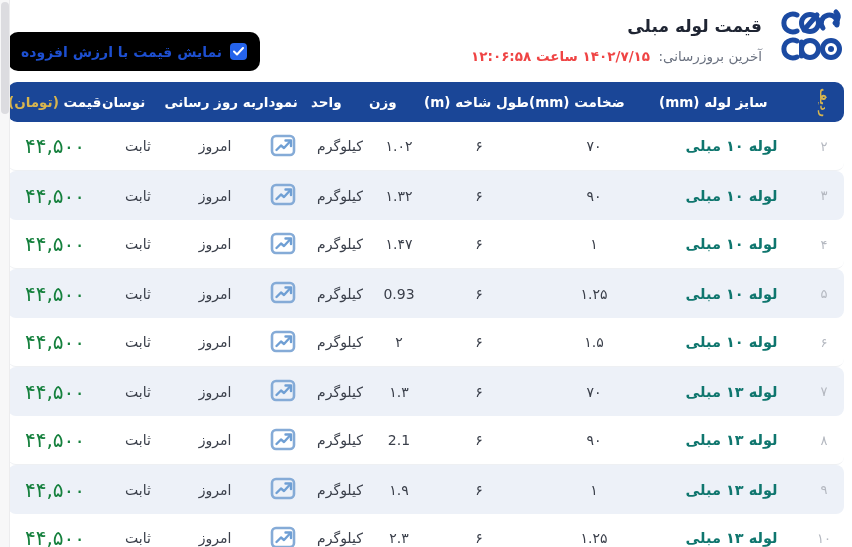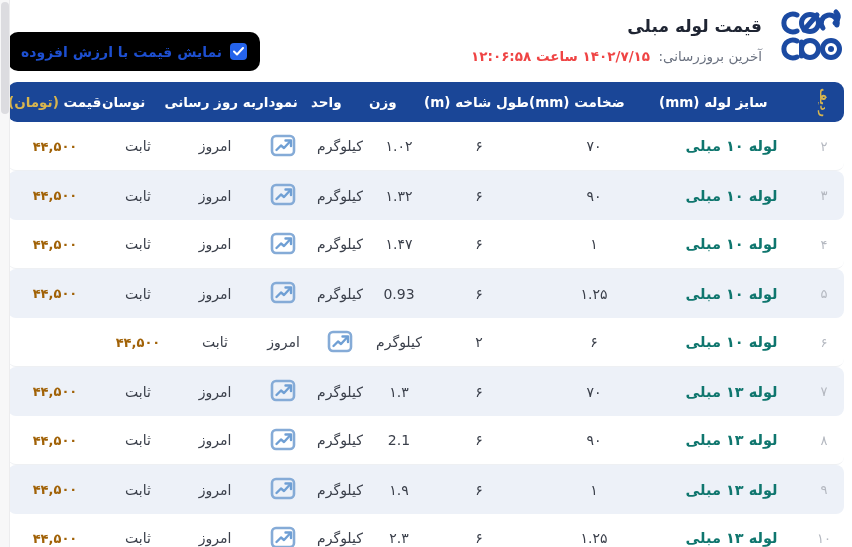--- a/index.html
+++ b/index.html
@@ -34,21 +34,21 @@
     color:#d8b54e; }
   .gold { color:#d8b54e; font-weight:bold; }
 
   .tr { height:49px; align-items:center; font-size:14px; color:#3a3f4a;
     border-radius:8px; }
   .tr:nth-child(even) { background:#edf1f8; }
   .tr:nth-child(odd) { border-bottom:1px solid #eef0f3; }
   .td { text-align:center; }
   .td.rowno { color:#b4b8c0; font-size:13px; }
   .td.size { font-weight:bold; color:#0f766e; font-size:14.5px; }
-  .td.price { font-weight:bold; color:#a16207; font-size:13px; }
+  .td.price { font-weight:normal; color:#15803d; font-size:20px; }
   .chart-btn { background:transparent; border:none; cursor:pointer; padding:0;
     display:inline-flex; align-items:center; justify-content:center; }
 
   
   .scrollbar { position:absolute; top:0; left:0; width:10px; height:547px;
     background:#f7f7f8; border-right:1px solid #ececee; }
   .scrollbar .thumb { position:absolute; top:2px; left:1px; width:8px; height:112px;
     background:#dcdce0; border-radius:5px; }
 </style>
 </head>
@@ -187,20 +187,21 @@
       </button>
     </div>
     <div class="td">امروز</div>
     <div class="td">ثابت</div>
     <div class="td price">۴۴,۵۰۰</div>
   </div>
 
   <div class="tr grid-cols">
     <div class="td rowno">۶</div>
     <div class="td size">لوله ۱۰ مبلی</div>
+    <div class="td">۱.۵</div>
     <div class="td">۶</div>
     <div class="td">۲</div>
     <div class="td">کیلوگرم</div>
     <div class="td">
       <button class="chart-btn">
         <svg width="27" height="24" viewBox="0 0 27 24" fill="none">
           <rect x="2" y="3" width="22" height="19" rx="4" stroke="#85abd7" stroke-width="2.6"></rect>
           <path d="M6.5 17 L11 12.5 L14 15 L20 8.5" stroke="#6f9fd4" stroke-width="2.4" stroke-linecap="round" stroke-linejoin="round"></path>
           <path d="M15.5 7.5 L21 7.5 L21 13" stroke="#6f9fd4" stroke-width="2.4" stroke-linecap="round" stroke-linejoin="round" fill="none"></path>
         </svg>

